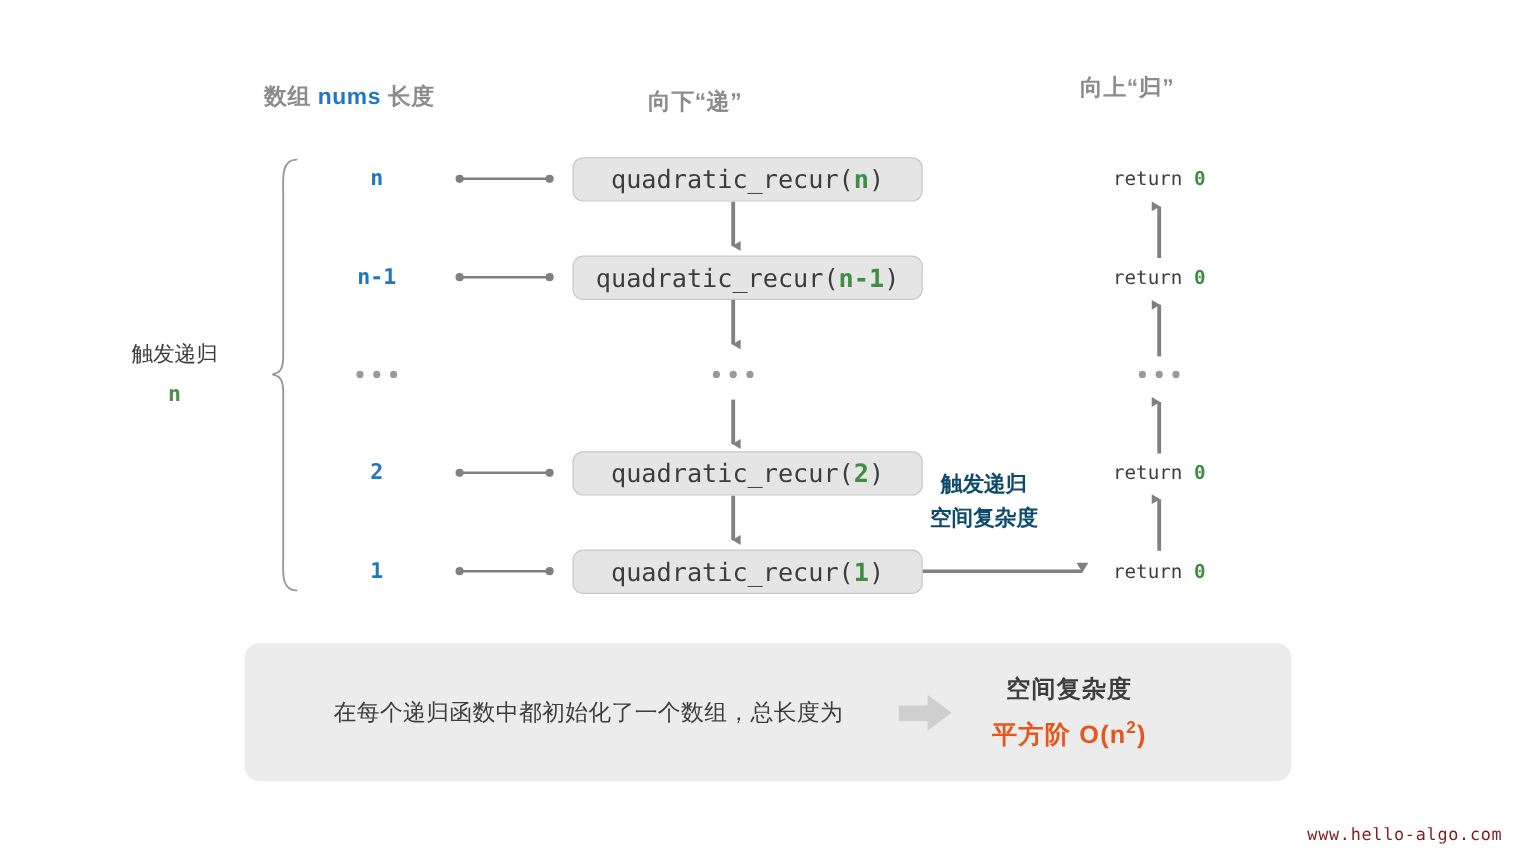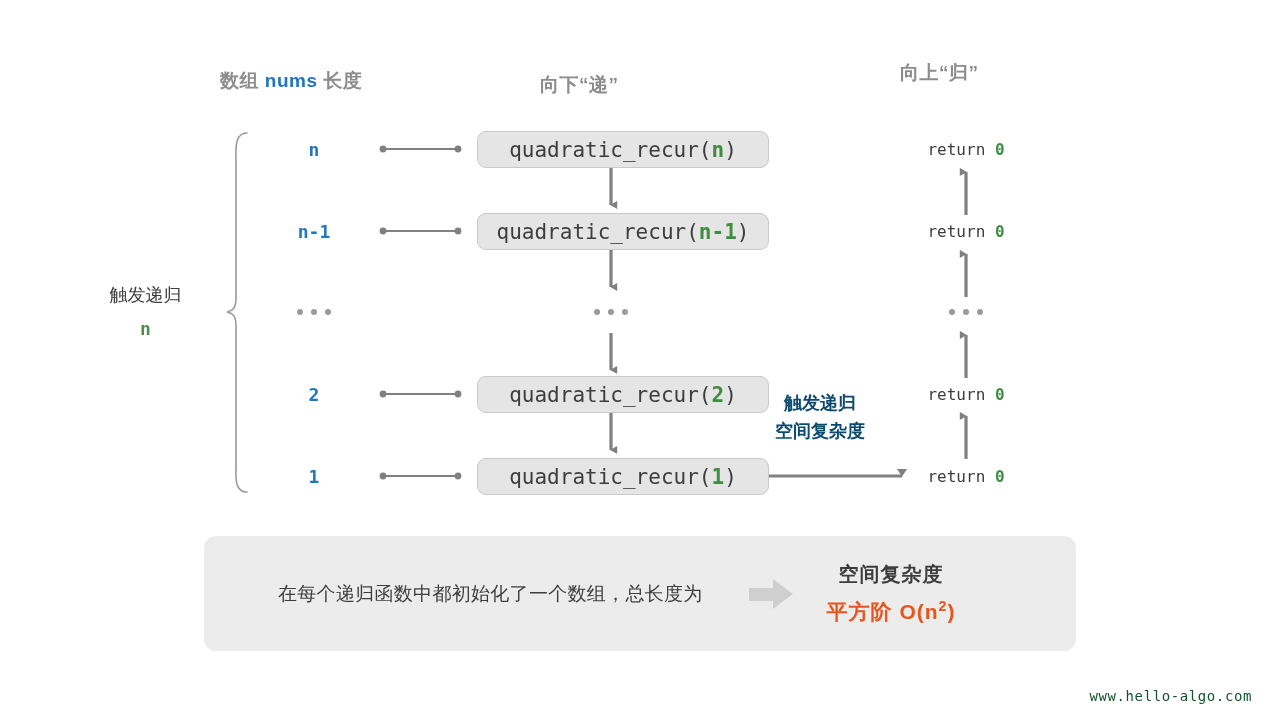--- a/index.html
+++ b/index.html
@@ -189,21 +189,21 @@
   }
   .summary-complexity sup { font-size: 0.68em; }
 
   
   .watermark {
     position: absolute;
     right: 28px;
     bottom: 16px;
     font-family: "DejaVu Sans Mono", "Liberation Mono", monospace;
     font-size: 14px;
-    color: #14532d;
+    color: #7f1d1d;
     letter-spacing: 0.6px;
   }
 
   svg.overlay {
     position: absolute;
     left: 0; top: 0;
     width: 1280px;
     height: 720px;
     pointer-events: none;
   }

